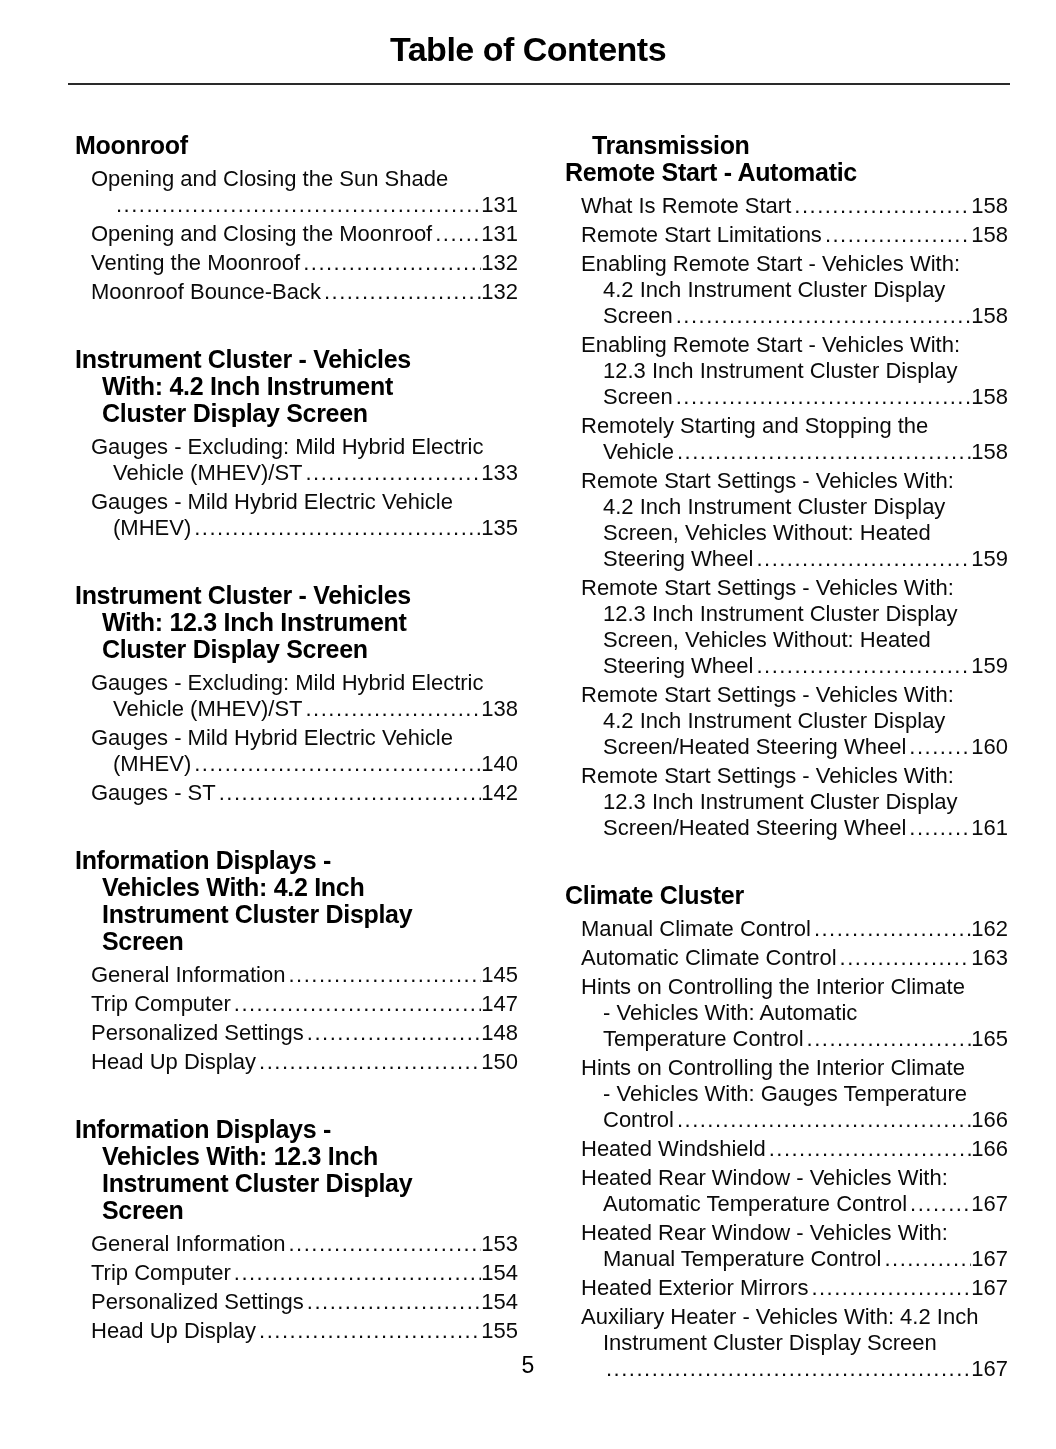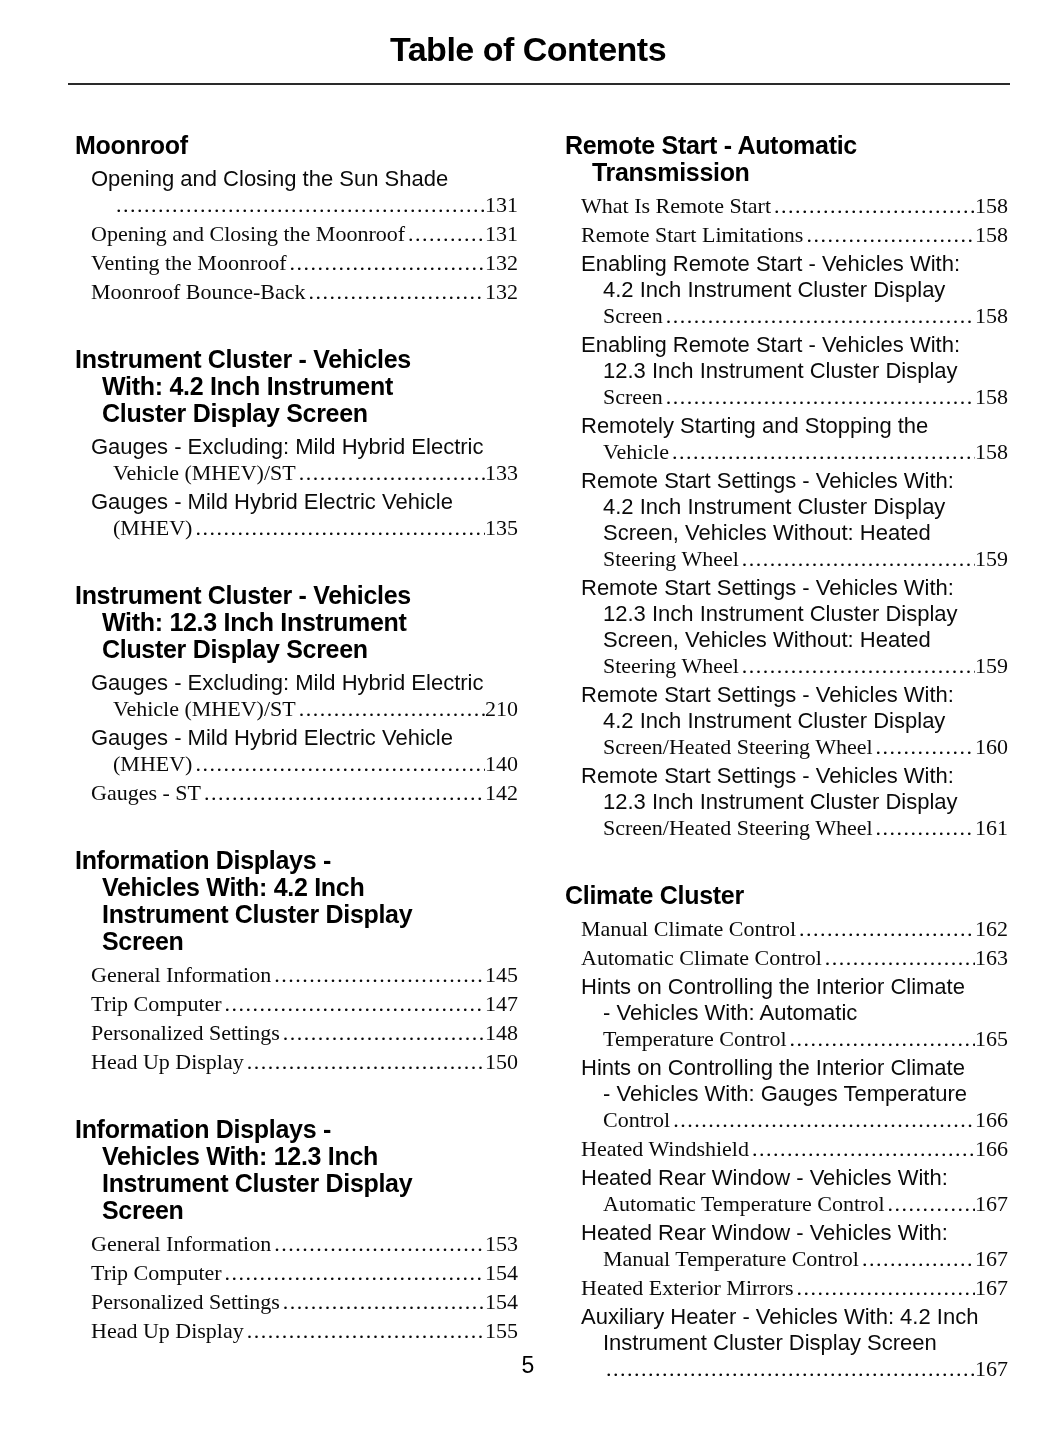--- a/index.html
+++ b/index.html
@@ -36,21 +36,21 @@
     font-weight: 800; letter-spacing: -0.3px;
     color: #000;
   }
   .toc-section:first-child .section-heading { margin-top: 0; }
   .hline { white-space: pre; }
   .hline.cont { padding-left: 27px; }
 
   .entry { margin: 0 0 3px 16px; font-size: 22px; line-height: 26px; color: #0a0a0a; cursor: pointer; }
   .eline { white-space: pre; }
   .eline.cont { padding-left: 22px; }
-  .eline.last { display: flex; align-items: center; font-family: Liberation Serif, serif; }
+  .eline.last { display: flex; align-items: center; }
   .etext { white-space: pre; flex: 0 1 auto; }
   .leader {
     flex: 1 1 auto; min-width: 0;
     overflow: hidden; white-space: nowrap;
     margin-left: 3px;
   }
   .leader::after {
     content: "..........................................................................................................................................................";
     letter-spacing: 1.5px;
   }
@@ -104,21 +104,21 @@
           </div>
         </div>
         <div class="toc-section">
           <h2 class="section-heading">
             <div class="hline">Instrument Cluster - Vehicles</div>
             <div class="hline cont">With: 12.3 Inch Instrument</div>
             <div class="hline cont">Cluster Display Screen</div>
           </h2>
           <div class="entry">
             <div class="eline">Gauges - Excluding: Mild Hybrid Electric</div>
-            <div class="eline cont last"><span class="etext">Vehicle (MHEV)/ST</span><span class="leader"></span><span class="pagenum">210</span></div>
+            <div class="eline cont last"><span class="etext">Vehicle (MHEV)/ST</span><span class="leader"></span><span class="pagenum">138</span></div>
           </div>
           <div class="entry">
             <div class="eline">Gauges - Mild Hybrid Electric Vehicle</div>
             <div class="eline cont last"><span class="etext">(MHEV)</span><span class="leader"></span><span class="pagenum">140</span></div>
           </div>
           <div class="entry">
             <div class="eline last"><span class="etext">Gauges - ST</span><span class="leader"></span><span class="pagenum">142</span></div>
           </div>
         </div>
         <div class="toc-section">
@@ -158,22 +158,22 @@
             <div class="eline last"><span class="etext">Personalized Settings</span><span class="leader"></span><span class="pagenum">154</span></div>
           </div>
           <div class="entry">
             <div class="eline last"><span class="etext">Head Up Display</span><span class="leader"></span><span class="pagenum">155</span></div>
           </div>
         </div>
       </div>
     <div class="col">
         <div class="toc-section">
           <h2 class="section-heading">
+            <div class="hline cont">Transmission</div>
             <div class="hline">Remote Start - Automatic</div>
-            <div class="hline cont">Transmission</div>
           </h2>
           <div class="entry">
             <div class="eline last"><span class="etext">What Is Remote Start</span><span class="leader"></span><span class="pagenum">158</span></div>
           </div>
           <div class="entry">
             <div class="eline last"><span class="etext">Remote Start Limitations</span><span class="leader"></span><span class="pagenum">158</span></div>
           </div>
           <div class="entry">
             <div class="eline">Enabling Remote Start - Vehicles With:</div>
             <div class="eline cont">4.2 Inch Instrument Cluster Display</div>

